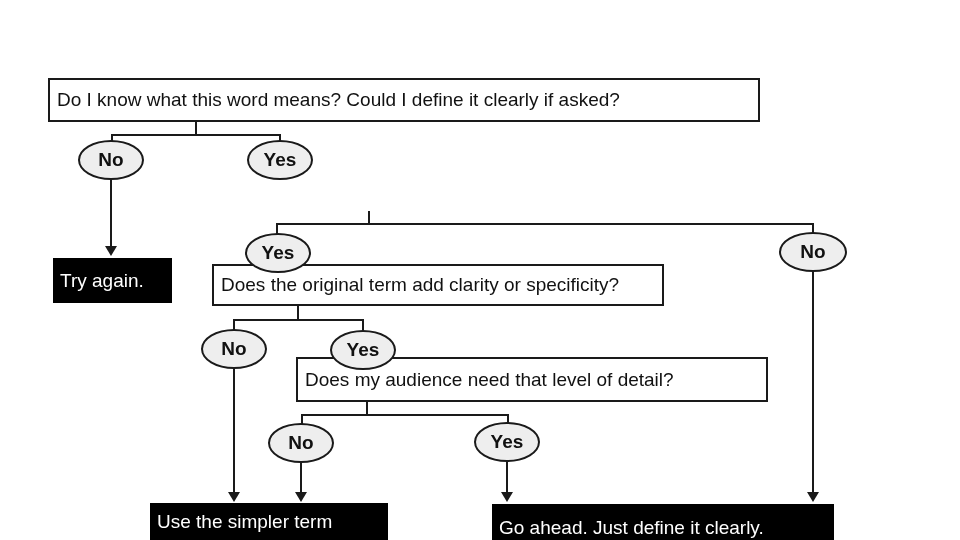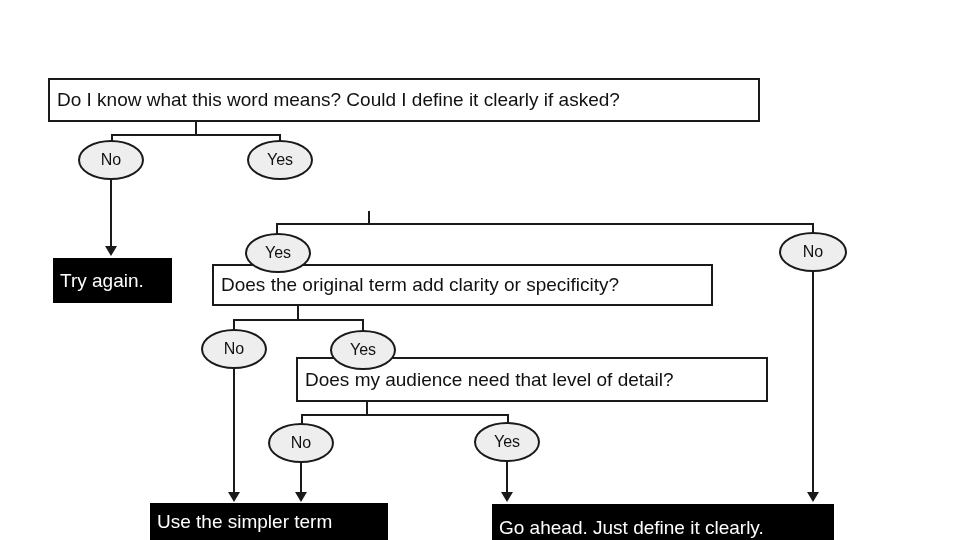--- a/index.html
+++ b/index.html
@@ -51,21 +51,21 @@
     display: flex; align-items: center;
     padding-left: 7px; padding-right: 16px;
     white-space: nowrap; overflow: hidden;
   }
   .branch {
     position: absolute; z-index: 2;
     background: var(--ellipse-fill);
     border: 2px solid var(--line);
     border-radius: 50%;
     color: var(--text);
-    font-size: 16px; font-weight: 400;
+    font-size: 19px; font-weight: 700;
     display: flex; align-items: center; justify-content: center;
   }
 </style>
 </head>
 <body>
 
 <div class="canvas">
 
   <svg class="connectors" width="960" height="540" viewBox="0 0 960 540">
 
@@ -93,21 +93,21 @@
     <path class="connector" d="M301,420 V450"></path>
     <polygon class="arrowhead" points="295,449 307,449 301,459"></polygon>
 
     <path class="connector" d="M507,419 V450"></path>
     <polygon class="arrowhead" points="501,449 513,449 507,459"></polygon>
   </svg>
 
   <div class="qbox" style="left:48px; top:35px; width:712px; height:44px;">Do I know what this word means? Could I define it clearly if asked?</div>
 
 
-  <div class="qbox" style="left:212px; top:221px; width:501px; height:42px;">Does the original term add clarity or specificity?</div>
+  <div class="qbox" style="left:212px; top:221px; width:452px; height:42px;">Does the original term add clarity or specificity?</div>
 
   <div class="qbox" style="left:296px; top:314px; width:472px; height:45px;">Does my audience need that level of detail?</div>
 
   <div class="terminal" style="left:53px; top:215px; width:119px; height:45px;">Try again.</div>
 
   <div class="terminal" style="left:150px; top:460px; width:238px; height:38px;">Use the simpler term</div>
 
   <div class="terminal" style="left:492px; top:461px; width:342px; height:47px;">Go ahead. Just define it clearly.</div>
 
   <div class="branch" style="left:78px; top:97px; width:66px; height:40px;">No</div>

